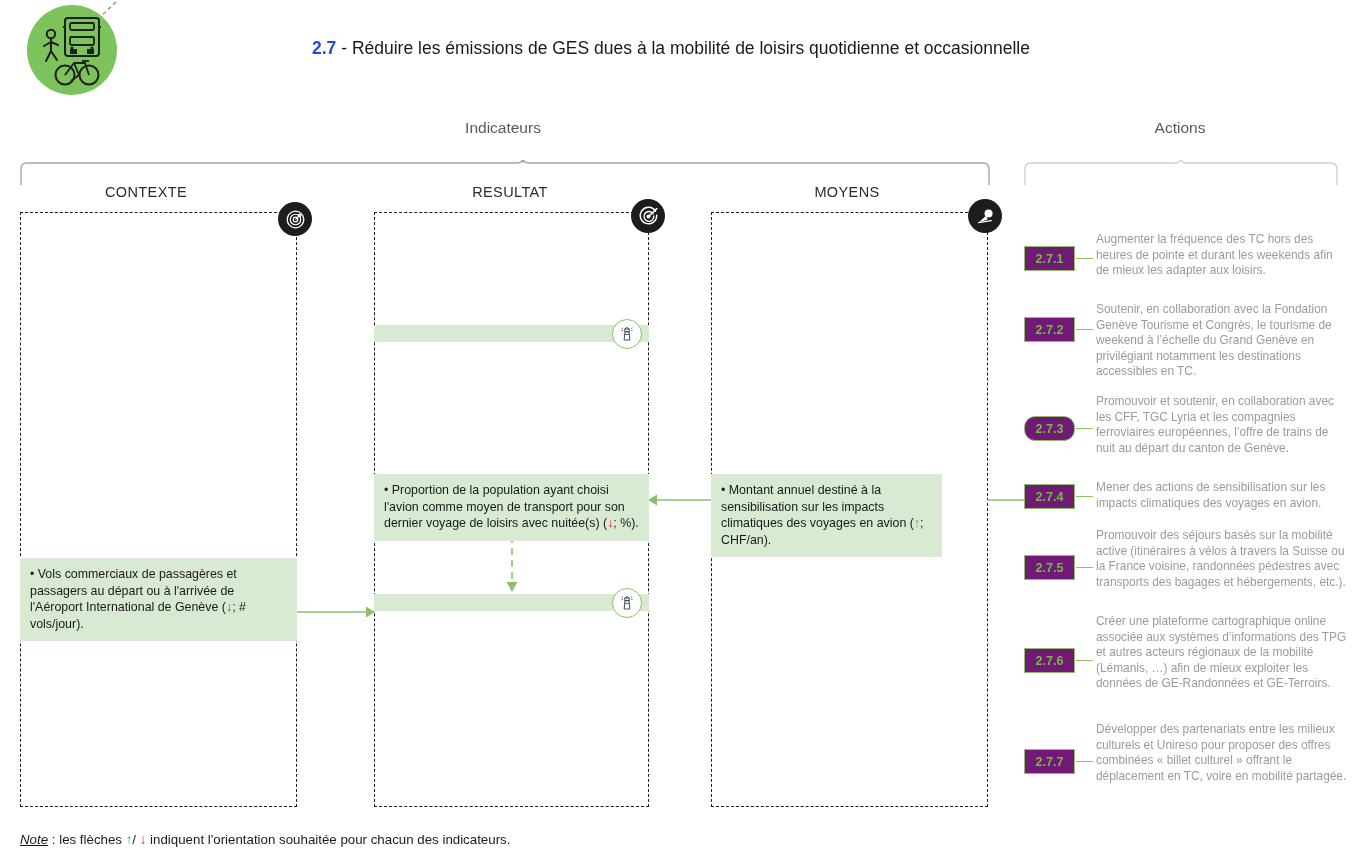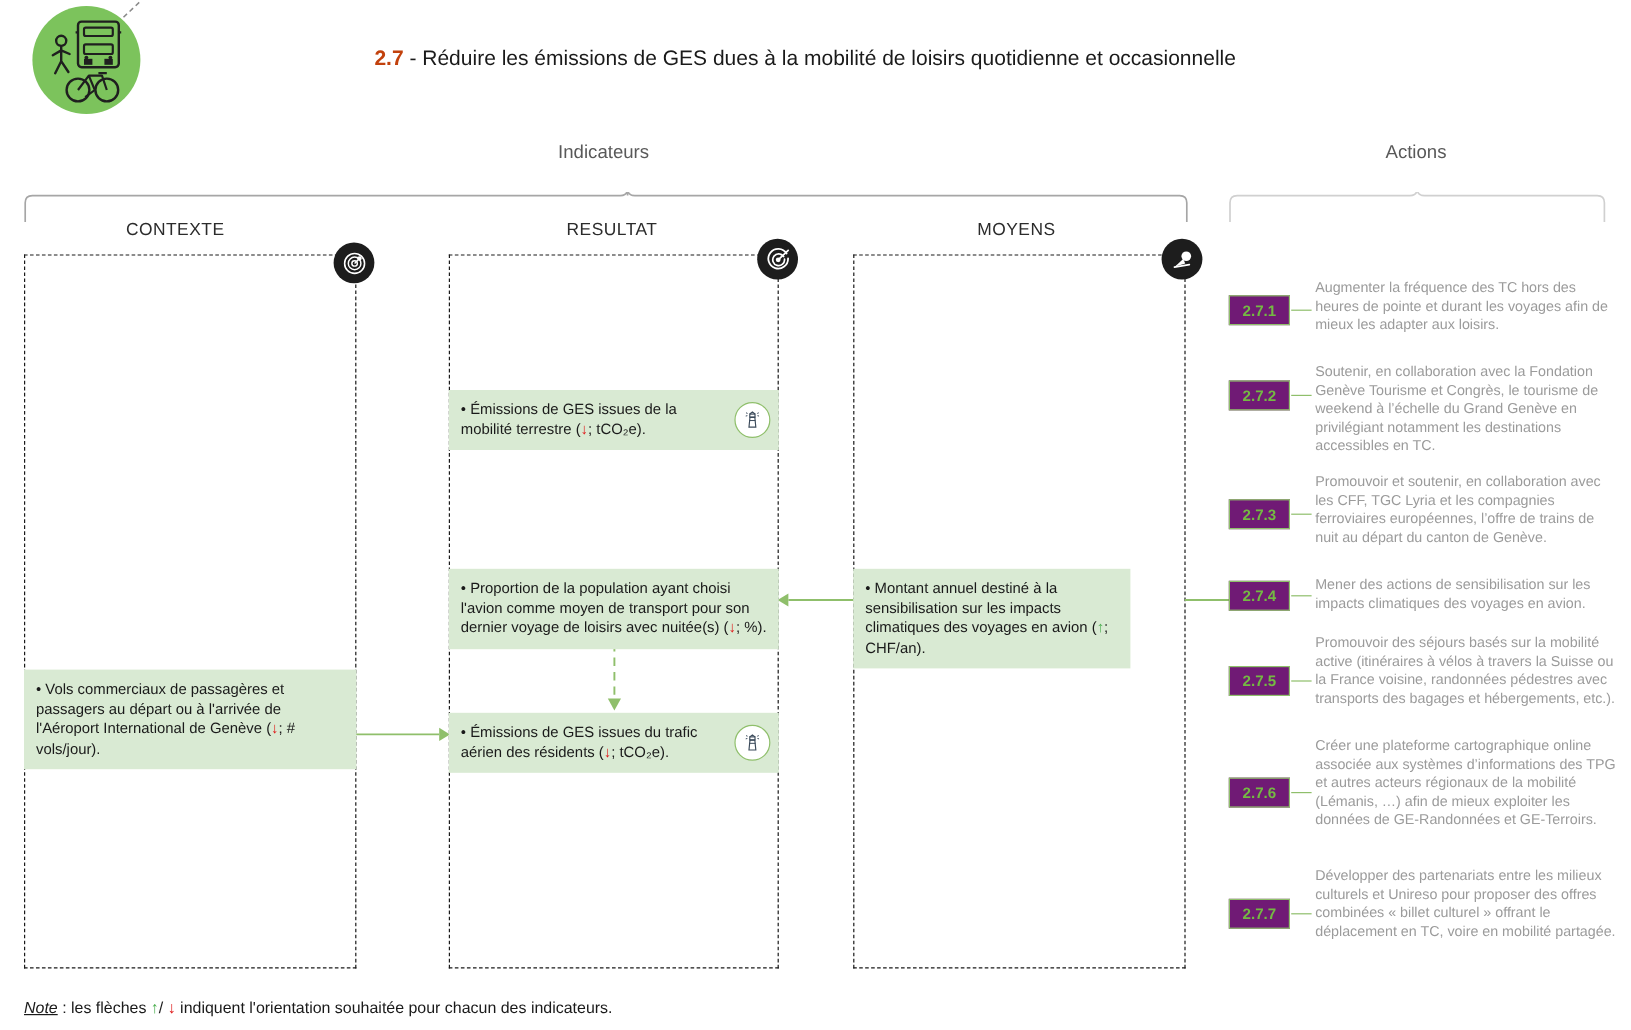--- a/index.html
+++ b/index.html
@@ -18,21 +18,21 @@
     position: absolute; left: 27px; top: 5px;
     width: 90px; height: 90px; border-radius: 50%;
     background: #7cc35c;
   }
   #logo-circle svg { position: absolute; left: 0; top: 0; }
   #dash-line { position: absolute; left: 60px; top: 0px; }
   #title-wrap {
     position: absolute; left: 312px; top: 38px;
     font-size: 17.5px; color: #1a1a1a; white-space: nowrap;
   }
-  #title-num { color: #c2410c; font-weight: bold; }
+  #title-num { color: #1d4ed8; font-weight: bold; }
 
   
   .group-label {
     position: absolute; font-size: 15.5px; color: #595959;
     text-align: center;
   }
   #label-indicateurs { left: 403px; top: 119px; width: 200px; }
   #label-actions     { left: 1080px; top: 119px; width: 200px; }
 
   
@@ -214,41 +214,39 @@
 <svg class="connector" style="left:500px; top:524px;" width="24" height="72">
   <line x1="12" y1="0" x2="12" y2="58" stroke="#8fbf6b" stroke-width="1.6" stroke-dasharray="7,5"></line>
   <path d="M6.5,58 L12,68 L17.5,58 Z" fill="#8fbf6b"></path>
 </svg>
 
 <svg class="connector" style="left:987px; top:488px;" width="40" height="24">
   <line x1="0" y1="12" x2="38" y2="12" stroke="#8fbf6b" stroke-width="1.5"></line>
 </svg>
 
 <div class="ind-box has-icon" id="ind-resultat-1">
-  <span class="txt"><span>• Émissions de GES issues de la mobilité terrestre (</span><span class="arrow-down">↓</span><span>; tCO₂e).</span></span>
   <span class="lighthouse-badge">
     <svg width="18" height="18" viewBox="0 0 24 24">
       <path d="M9.3 9 L14.7 9 L15.8 20 L8.2 20 Z" fill="none" stroke="#3b4a5a" stroke-width="1.3"></path>
       <rect x="9.1" y="5.4" width="5.8" height="3.4" fill="none" stroke="#3b4a5a" stroke-width="1.3"></rect>
       <path d="M9.1 5.4 L12 3.2 L14.9 5.4" fill="none" stroke="#3b4a5a" stroke-width="1.3"></path>
       <line x1="8.6" y1="12.6" x2="15.4" y2="12.6" stroke="#3b4a5a" stroke-width="1.1"></line>
       <line x1="6.6" y1="4.7" x2="4.9" y2="4.0" stroke="#3b4a5a" stroke-width="1.1"></line>
       <line x1="6.4" y1="7.2" x2="4.6" y2="7.6" stroke="#3b4a5a" stroke-width="1.1"></line>
       <line x1="17.4" y1="4.7" x2="19.1" y2="4.0" stroke="#3b4a5a" stroke-width="1.1"></line>
       <line x1="17.6" y1="7.2" x2="19.4" y2="7.6" stroke="#3b4a5a" stroke-width="1.1"></line>
     </svg>
   </span>
 </div>
 
 <div class="ind-box" id="ind-resultat-2">
   <span class="txt"><span>• Proportion de la population ayant choisi l'avion comme moyen de transport pour son dernier voyage de loisirs avec nuitée(s) (</span><span class="arrow-down">↓</span><span>; %).</span></span>
 </div>
 
 <div class="ind-box has-icon" id="ind-resultat-3">
-  <span class="txt"><span>• Émissions de GES issues du trafic aérien des résidents (</span><span class="arrow-down">↓</span><span>; tCO₂e).</span></span>
   <span class="lighthouse-badge">
     <svg width="18" height="18" viewBox="0 0 24 24">
       <path d="M9.3 9 L14.7 9 L15.8 20 L8.2 20 Z" fill="none" stroke="#3b4a5a" stroke-width="1.3"></path>
       <rect x="9.1" y="5.4" width="5.8" height="3.4" fill="none" stroke="#3b4a5a" stroke-width="1.3"></rect>
       <path d="M9.1 5.4 L12 3.2 L14.9 5.4" fill="none" stroke="#3b4a5a" stroke-width="1.3"></path>
       <line x1="8.6" y1="12.6" x2="15.4" y2="12.6" stroke="#3b4a5a" stroke-width="1.1"></line>
       <line x1="6.6" y1="4.7" x2="4.9" y2="4.0" stroke="#3b4a5a" stroke-width="1.1"></line>
       <line x1="6.4" y1="7.2" x2="4.6" y2="7.6" stroke="#3b4a5a" stroke-width="1.1"></line>
       <line x1="17.4" y1="4.7" x2="19.1" y2="4.0" stroke="#3b4a5a" stroke-width="1.1"></line>
       <line x1="17.6" y1="7.2" x2="19.4" y2="7.6" stroke="#3b4a5a" stroke-width="1.1"></line>
@@ -262,31 +260,31 @@
 
 <div class="ind-box" id="ind-moyens-1">
   <span class="txt"><span>• Montant annuel destiné à la sensibilisation sur les impacts climatiques des voyages en avion (</span><span class="arrow-up">↑</span><span>; CHF/an).</span></span>
 </div>
 
 <div id="actions-wrap">
 
   <div class="action-row" style="top:0px;">
     <div class="action-chip" style="top:14px;">2.7.1</div>
     <div class="action-dash" style="top:26px;"></div>
-    <div class="action-text" style="top:0px;">Augmenter la fréquence des TC hors des heures de pointe et durant les voyages afin de mieux les adapter aux loisirs.</div>
+    <div class="action-text" style="top:0px;">Augmenter la fréquence des TC hors des heures de pointe et durant les weekends afin de mieux les adapter aux loisirs.</div>
   </div>
 
   <div class="action-row" style="top:58px;">
     <div class="action-chip" style="top:27px;">2.7.2</div>
     <div class="action-dash" style="top:39px;"></div>
     <div class="action-text" style="top:12px;">Soutenir, en collaboration avec la Fondation Genève Tourisme et Congrès, le tourisme de weekend  à l’échelle du Grand Genève en privilégiant notamment les destinations accessibles en TC.</div>
   </div>
 
   <div class="action-row" style="top:162px;">
-    <div class="action-chip" style="top:22px;">2.7.3</div>
+    <div class="action-chip" style="top:22px;border-radius:11px;">2.7.3</div>
     <div class="action-dash" style="top:34px;"></div>
     <div class="action-text" style="top:0px;">Promouvoir et soutenir, en collaboration avec les CFF, TGC Lyria et les compagnies ferroviaires européennes, l’offre de trains de nuit au départ du canton de Genève.</div>
   </div>
 
   <div class="action-row" style="top:248px;">
     <div class="action-chip" style="top:4px;">2.7.4</div>
     <div class="action-dash" style="top:16px;"></div>
     <div class="action-text" style="top:0px;">Mener des actions de sensibilisation sur les impacts climatiques des voyages en avion.</div>
   </div>
 

